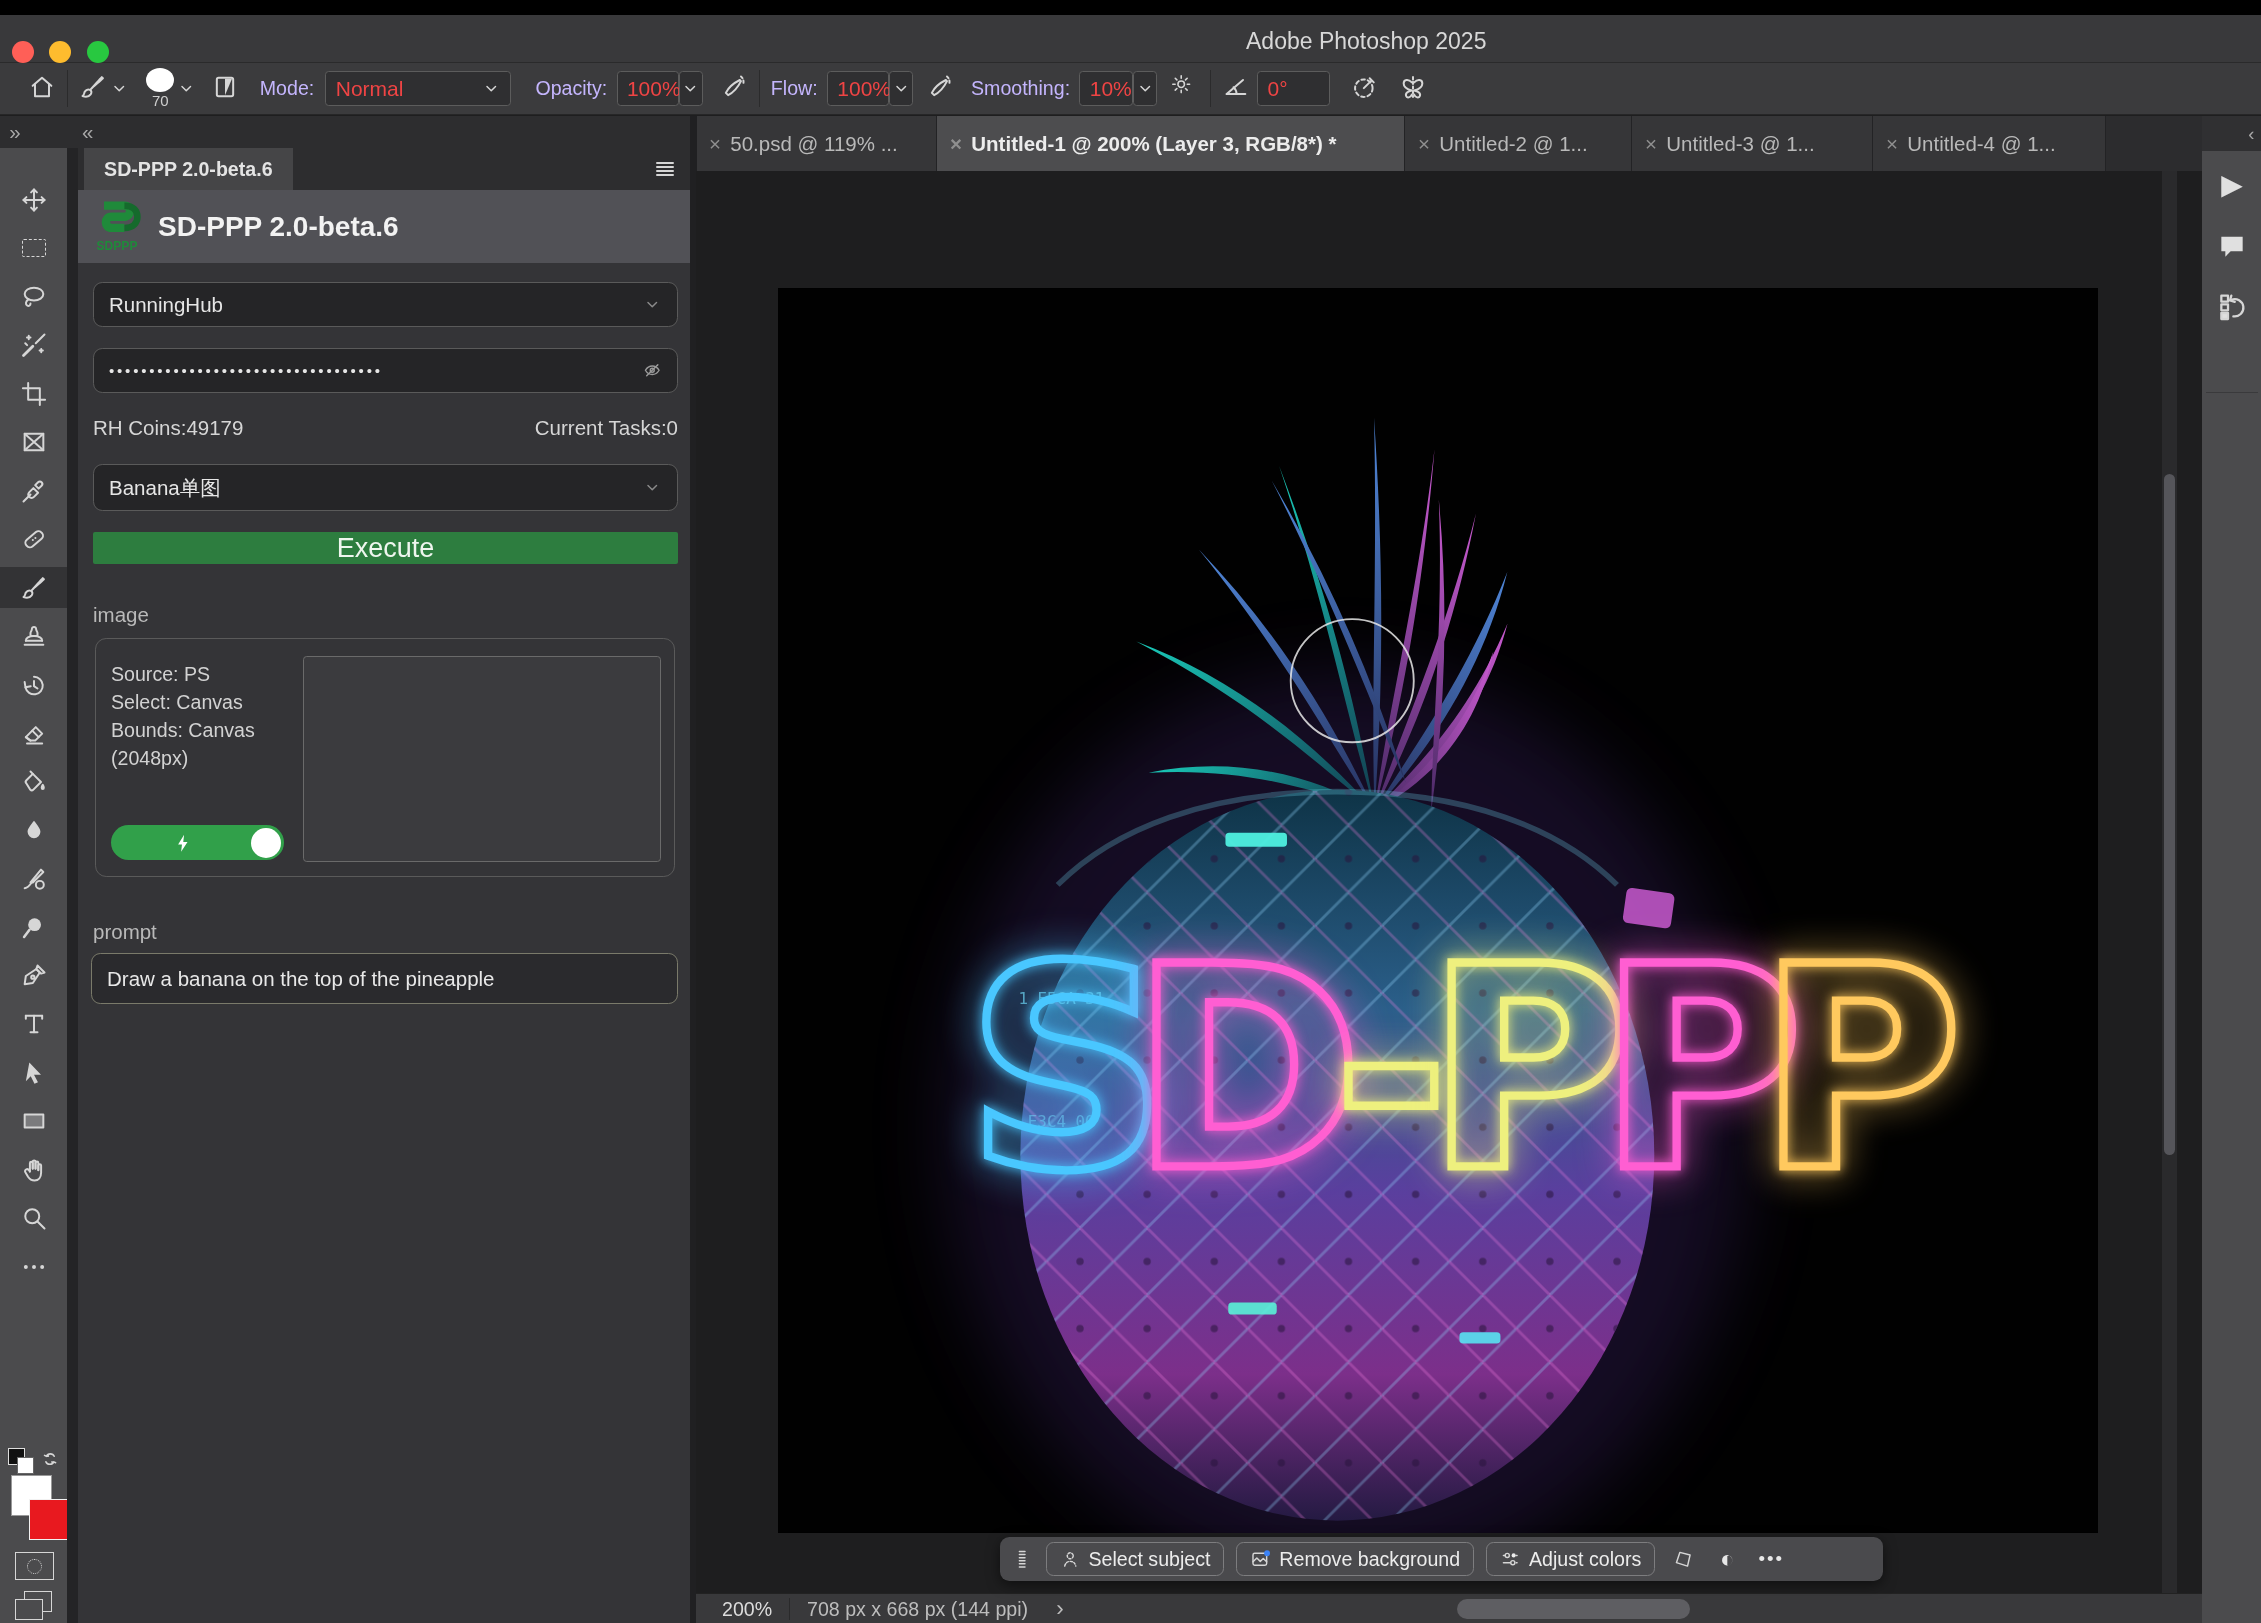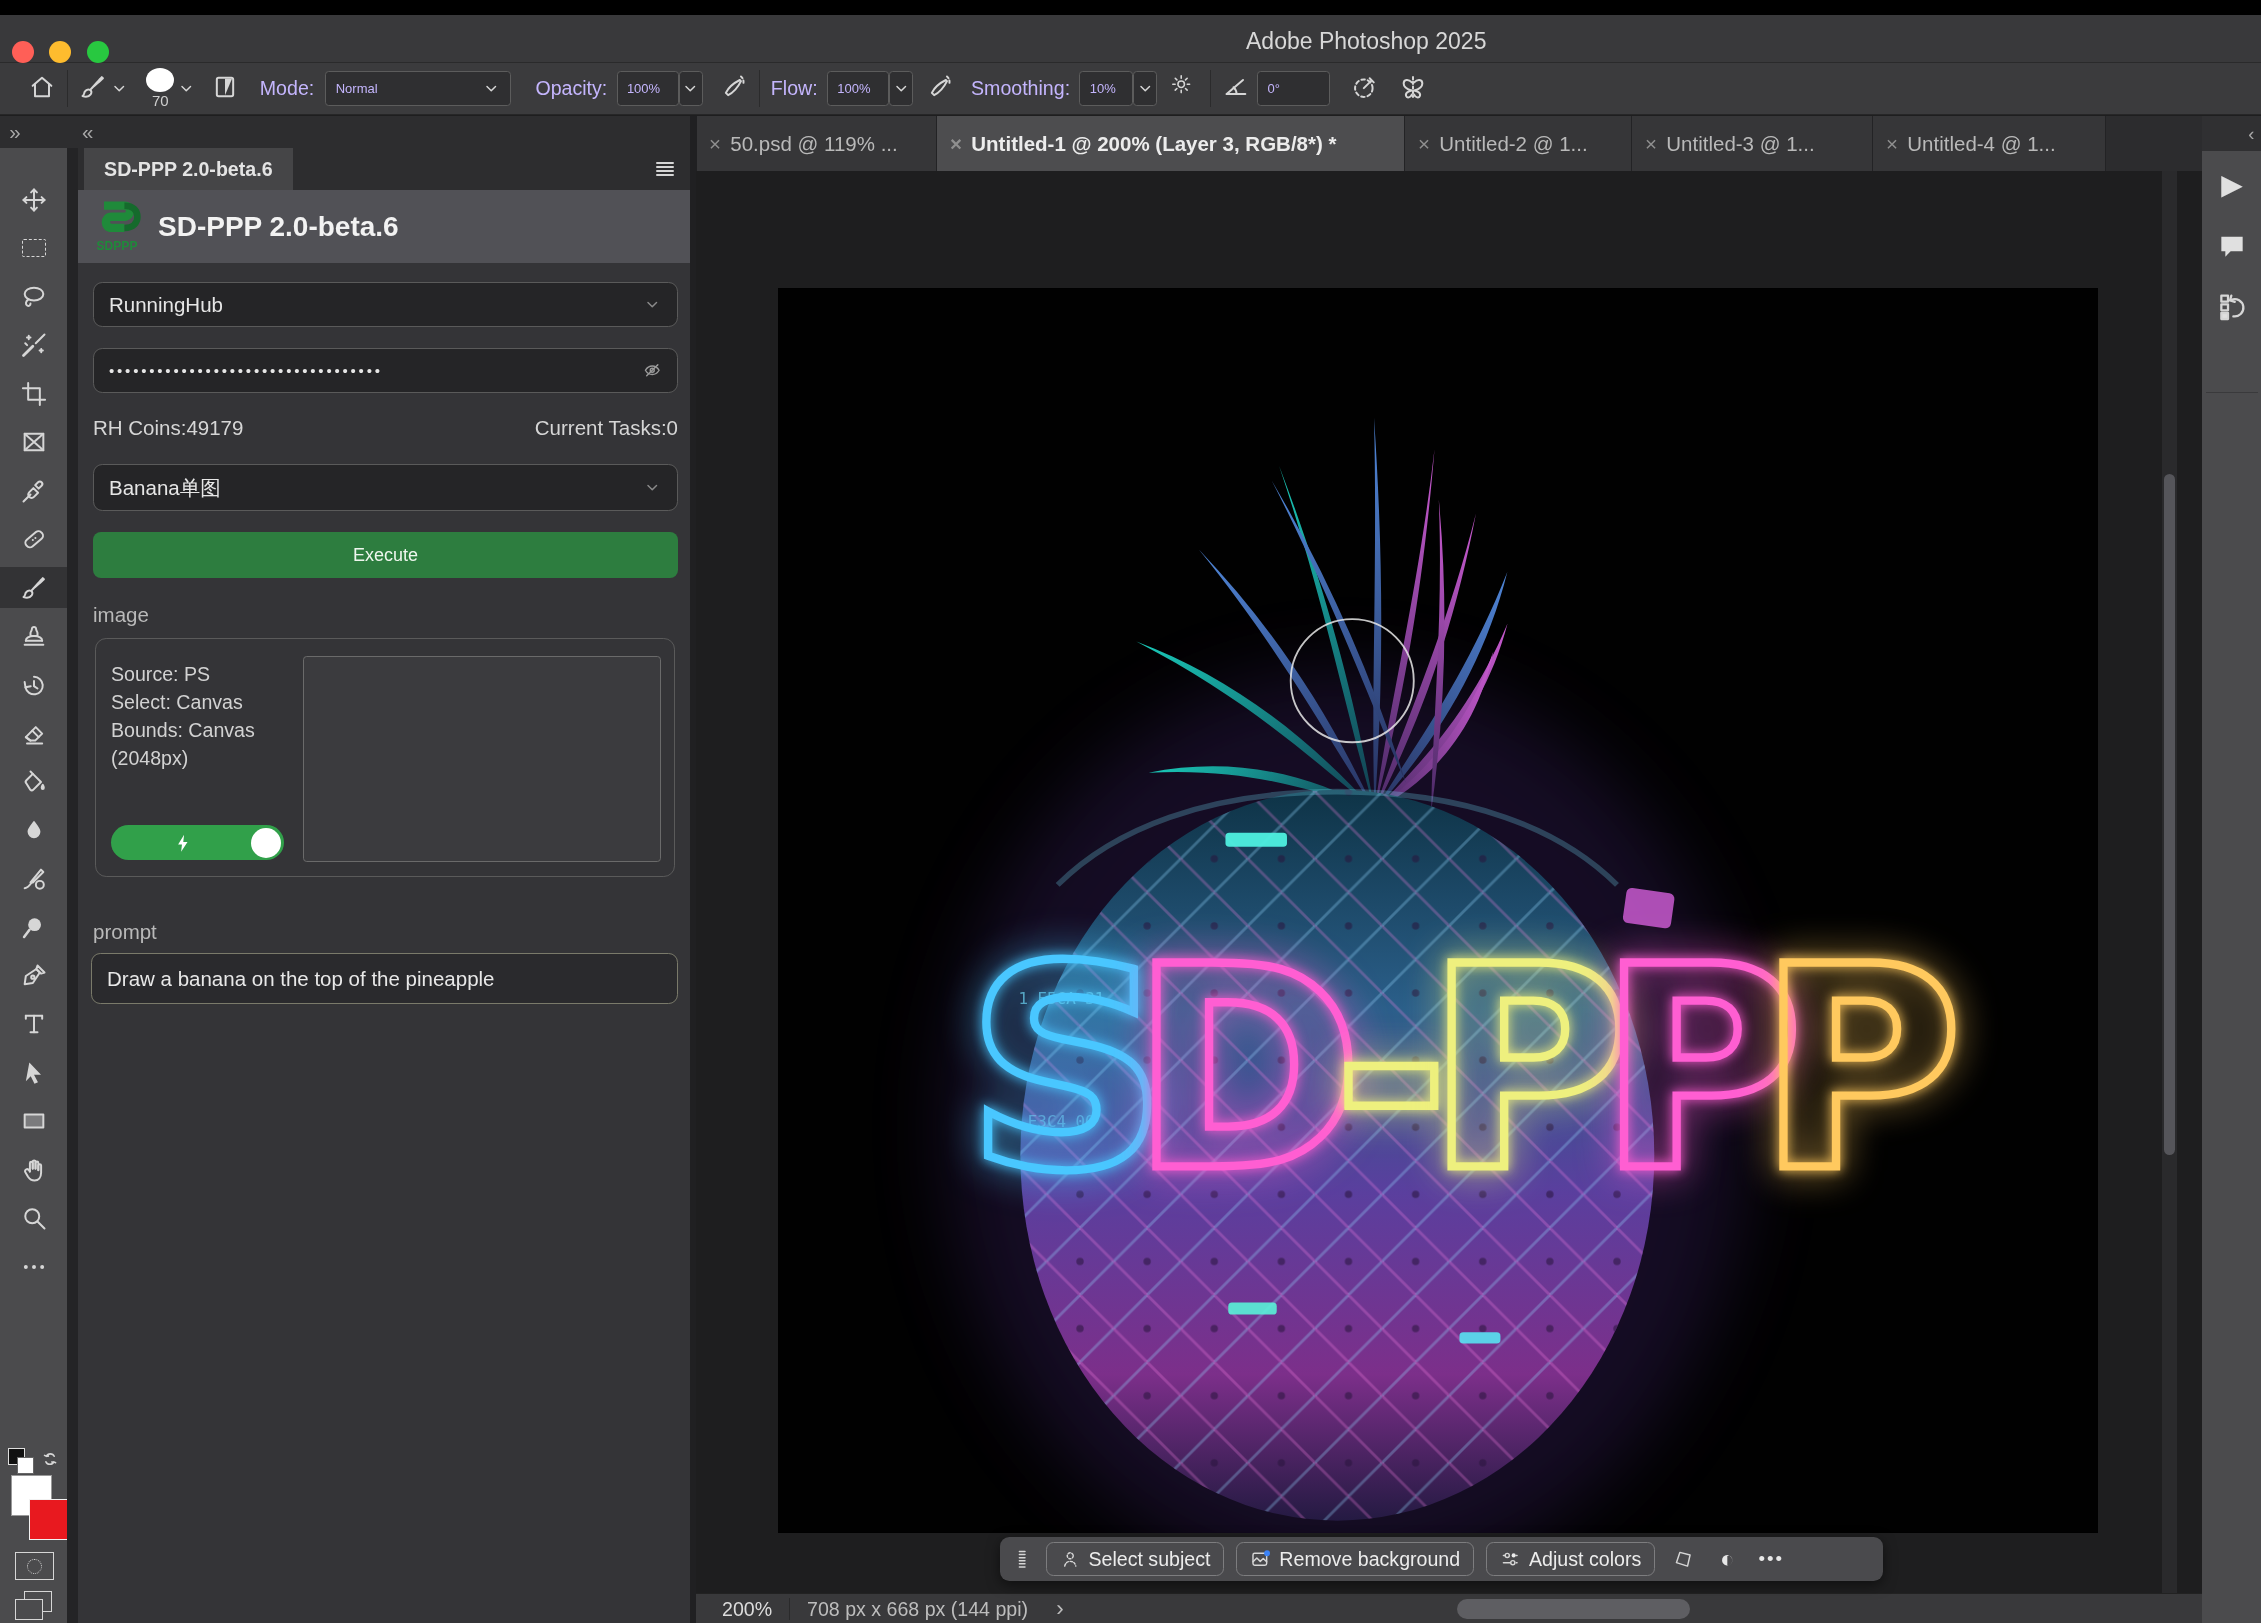--- a/index.html
+++ b/index.html
@@ -12,21 +12,21 @@
   .topblack { left:0; top:0; width:2262px; height:15px; background:#000; }
   .titlebar { left:0; top:15px; width:2262px; height:48px; background:#39393b; border-bottom:0.9px solid #2a2a2b; }
   .tl { position:absolute; top:26px; width:22.4px; height:22.4px; border-radius:50%; }
   .title-text { position:absolute; left:1246px; top:13px; font-size:23px; color:#d8d8d8; }
 
   .optionsbar { left:0; top:63px; width:2262px; height:52px; background:#3b3b3d; border-bottom:0.9px solid #262627;
                 display:flex; align-items:center; }
   .ob-sep { width:0.9px; height:37px; background:#2b2b2c; margin:0 11.2px; }
   .ob-label { font-size:19.6px; color:#c4b5fd; white-space:nowrap; }
   .ob-box { background:#2f2f31; border:0.9px solid #5c5c5c; border-radius:3.7px; height:35px;
-            display:flex; align-items:center; padding:0 9.3px; font-size:13px; color:#c4b5fd; }
+            display:flex; align-items:center; padding:0 9.3px; font-size:21px; color:#ef4444; }
   .ob-chev { width:24px; height:35px; display:flex; align-items:center; justify-content:center; }
   .ic { width:28px; height:28px; stroke:#d6d6d6; fill:none; stroke-width:1.7; stroke-linecap:round; stroke-linejoin:round; }
   .ic-sm { width:20.5px; height:20.5px; }
   .brush-circle { width:28px; height:24px; background:#fff; border-radius:50%; }
   .brush-size { font-size:15px; color:#cfcfcf; text-align:center; }
 
   
   .tabbar { left:696px; top:116px; width:1506px; height:55px; background:#2c2c2e; display:flex; }
   .doc-tab { height:55px; display:flex; align-items:center; padding:0 13px; gap:9.3px;
              background:#363638; border-right:0.9px solid #232325; font-size:20.5px; color:#b9b9b9; white-space:nowrap; overflow:hidden; }
@@ -61,22 +61,22 @@
   .panel-menu { position:absolute; right:13px; top:9.3px; }
   .panel-header { position:absolute; left:0; top:42px; width:612px; height:73px; background:#515156;
                   display:flex; align-items:center; padding-left:13px; gap:15px; }
   .panel-title { font-size:28px; font-weight:bold; color:#f2f2f2; }
   .logo { width:52px; height:58px; }
   .field { position:absolute; left:15px; width:585px; height:45px; background:#252527; border:0.9px solid #5a5a5a;
            border-radius:9.3px; display:flex; align-items:center; padding:0 15px; font-size:20.5px; color:#e6e6e6; }
   .field .grow { flex:1; }
   .row-stats { position:absolute; left:15px; top:268px; width:585px; display:flex; justify-content:space-between;
                font-size:20.5px; color:#d6d6d6; }
-  .exec-btn { position:absolute; left:15px; top:384px; width:585px; height:46px; background:#2d7d3f; border:none;
-              border-radius:8px; color:#eef6ee; font-size:18px; font-family:inherit; }
+  .exec-btn { position:absolute; left:15px; top:384px; width:585px; height:32px; background:#2d7d3f; border:none;
+              border-radius:2px; color:#eef6ee; font-size:27px; font-family:inherit; }
   .sec-label { position:absolute; left:15px; font-size:20.5px; color:#b9b9b9; }
   .img-card { position:absolute; left:17px; top:490px; width:580px; height:239px; border:0.9px solid #5a5a5a; border-radius:11.2px; }
   .img-meta { position:absolute; left:15px; top:20.5px; width:196px; font-size:19.6px; color:#d2d2d2; line-height:28px; }
   .toggle { position:absolute; left:15px; top:186px; width:173px; height:35px; background:#31a04a; border-radius:17.7px; }
   .toggle .knob { position:absolute; right:2.8px; top:2.8px; width:30px; height:30px; background:#fff; border-radius:50%; }
   .toggle svg { position:absolute; left:62px; top:6.5px; }
   .img-preview { position:absolute; left:207px; top:17px; width:358px; height:206px; background:#3b3b3e;
                  border:0.9px solid #6a6a6a; border-radius:3.7px; }
   .prompt-input { position:absolute; left:13px; top:805px; width:587px; height:51px; background:#2a2a2d;
                   border:0.9px solid #7a7a6a; border-radius:9.3px; color:#e8e8e8; font-size:20.5px; padding:0 15px;

